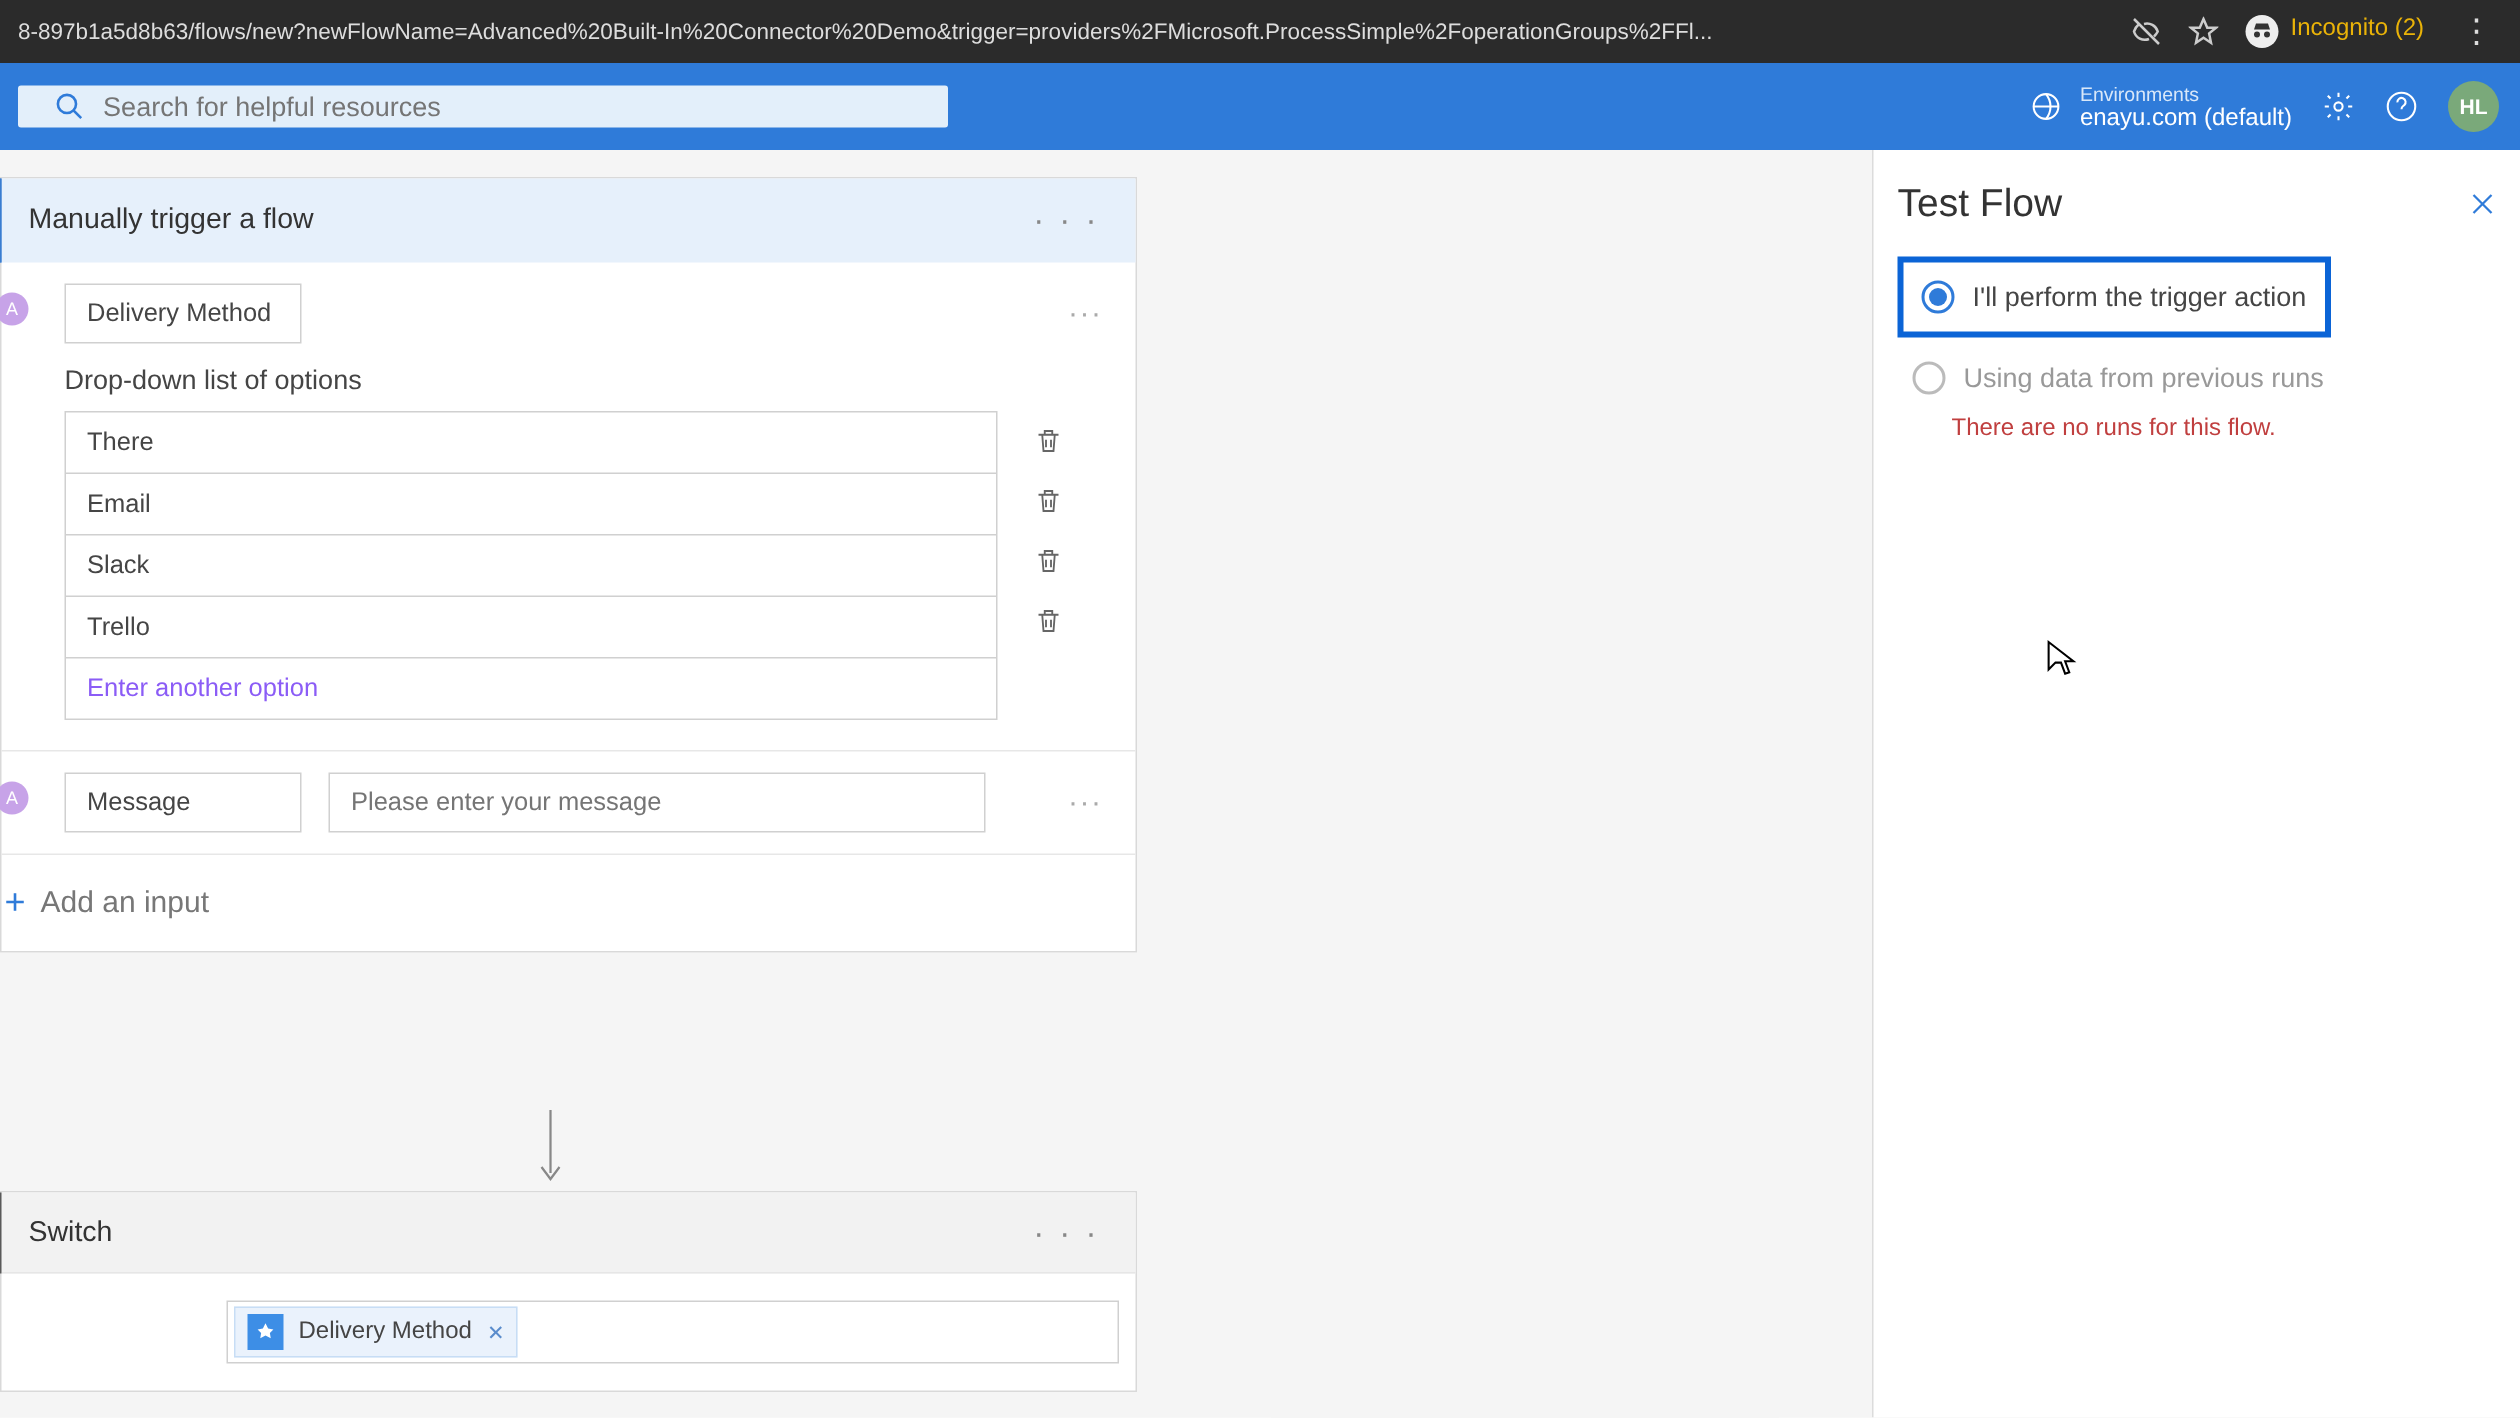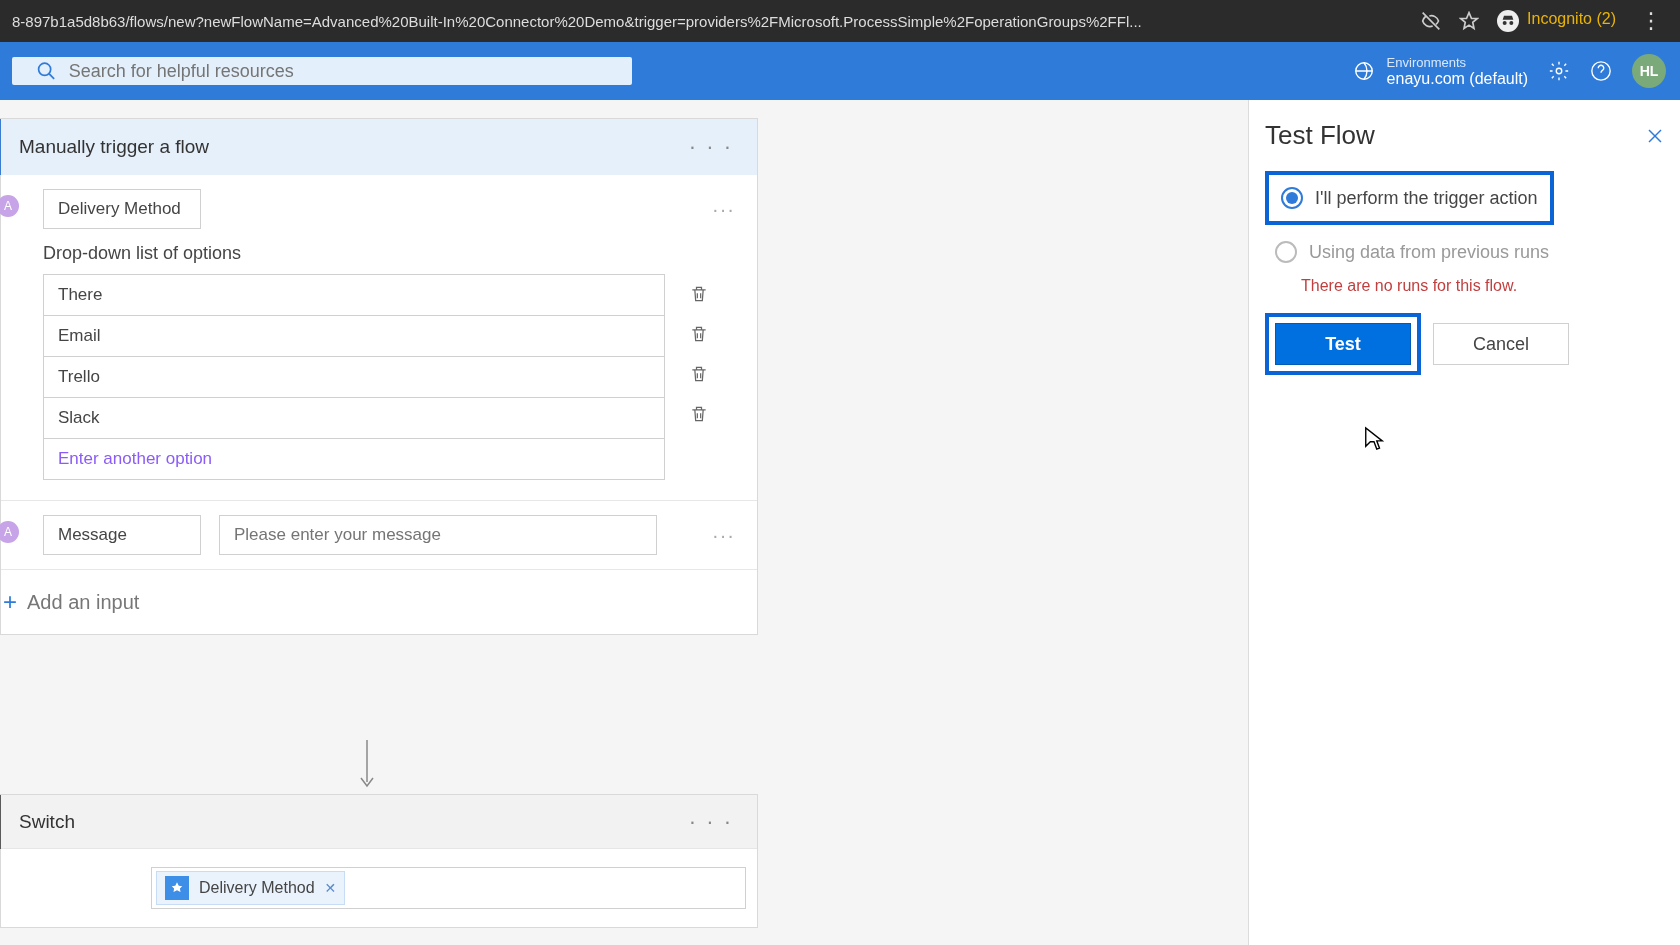--- a/index.html
+++ b/index.html
@@ -161,22 +161,22 @@
       <div class="field-label">Delivery Method</div>
       <div class="row-dots">···</div>
     </div>
 
     <div class="dropdown-section">
       <div class="dropdown-label">Drop-down list of options</div>
       <div class="dd-list-outer">
         <div class="dd-list-inner">
           <div class="dd-item">There</div>
           <div class="dd-item">Email</div>
+          <div class="dd-item">Slack</div>
           <div class="dd-item">Trello</div>
-          <div class="dd-item">Slack</div>
           <div class="dd-placeholder" contenteditable="true" style="">Enter another option</div>
         </div>
         <div class="trash-col">
           <div class="trash-btn">
               <svg class="trash" viewBox="0 0 24 24">
                 <path d="M4 7h16M9 7V4h6v3m-8 0l1 13h8l1-13M10 11v6m4-6v6"></path>
               </svg>
             </div>
           <div class="trash-btn">
               <svg class="trash" viewBox="0 0 24 24">
@@ -261,26 +261,20 @@
           <div class="radio-label">I'll perform the trigger action</div>
         </div>
       </div>
       <div class="radio-row" style="margin-top:6px;">
         <div class="radio-circle disabled"></div>
         <div class="radio-label disabled">Using data from previous runs</div>
       </div>
       <div class="no-runs">There are no runs for this flow.</div>
     </div>
 
-    <div class="panel-buttons">
-      <div class="btn-test-wrap">
-        <button class="btn-test">Test</button>
-      </div>
-      <button class="btn-cancel">Cancel</button>
-    </div>
   </div>
 
   <div class="cursor">
     <svg viewBox="0 0 24 28">
         <path d="M3 2v20l5-5h4l3 8 3-1-3-8h6z" fill="#fff" stroke="#000" stroke-width="1.5"></path>
       </svg>
   </div>
 
 </div>
 

